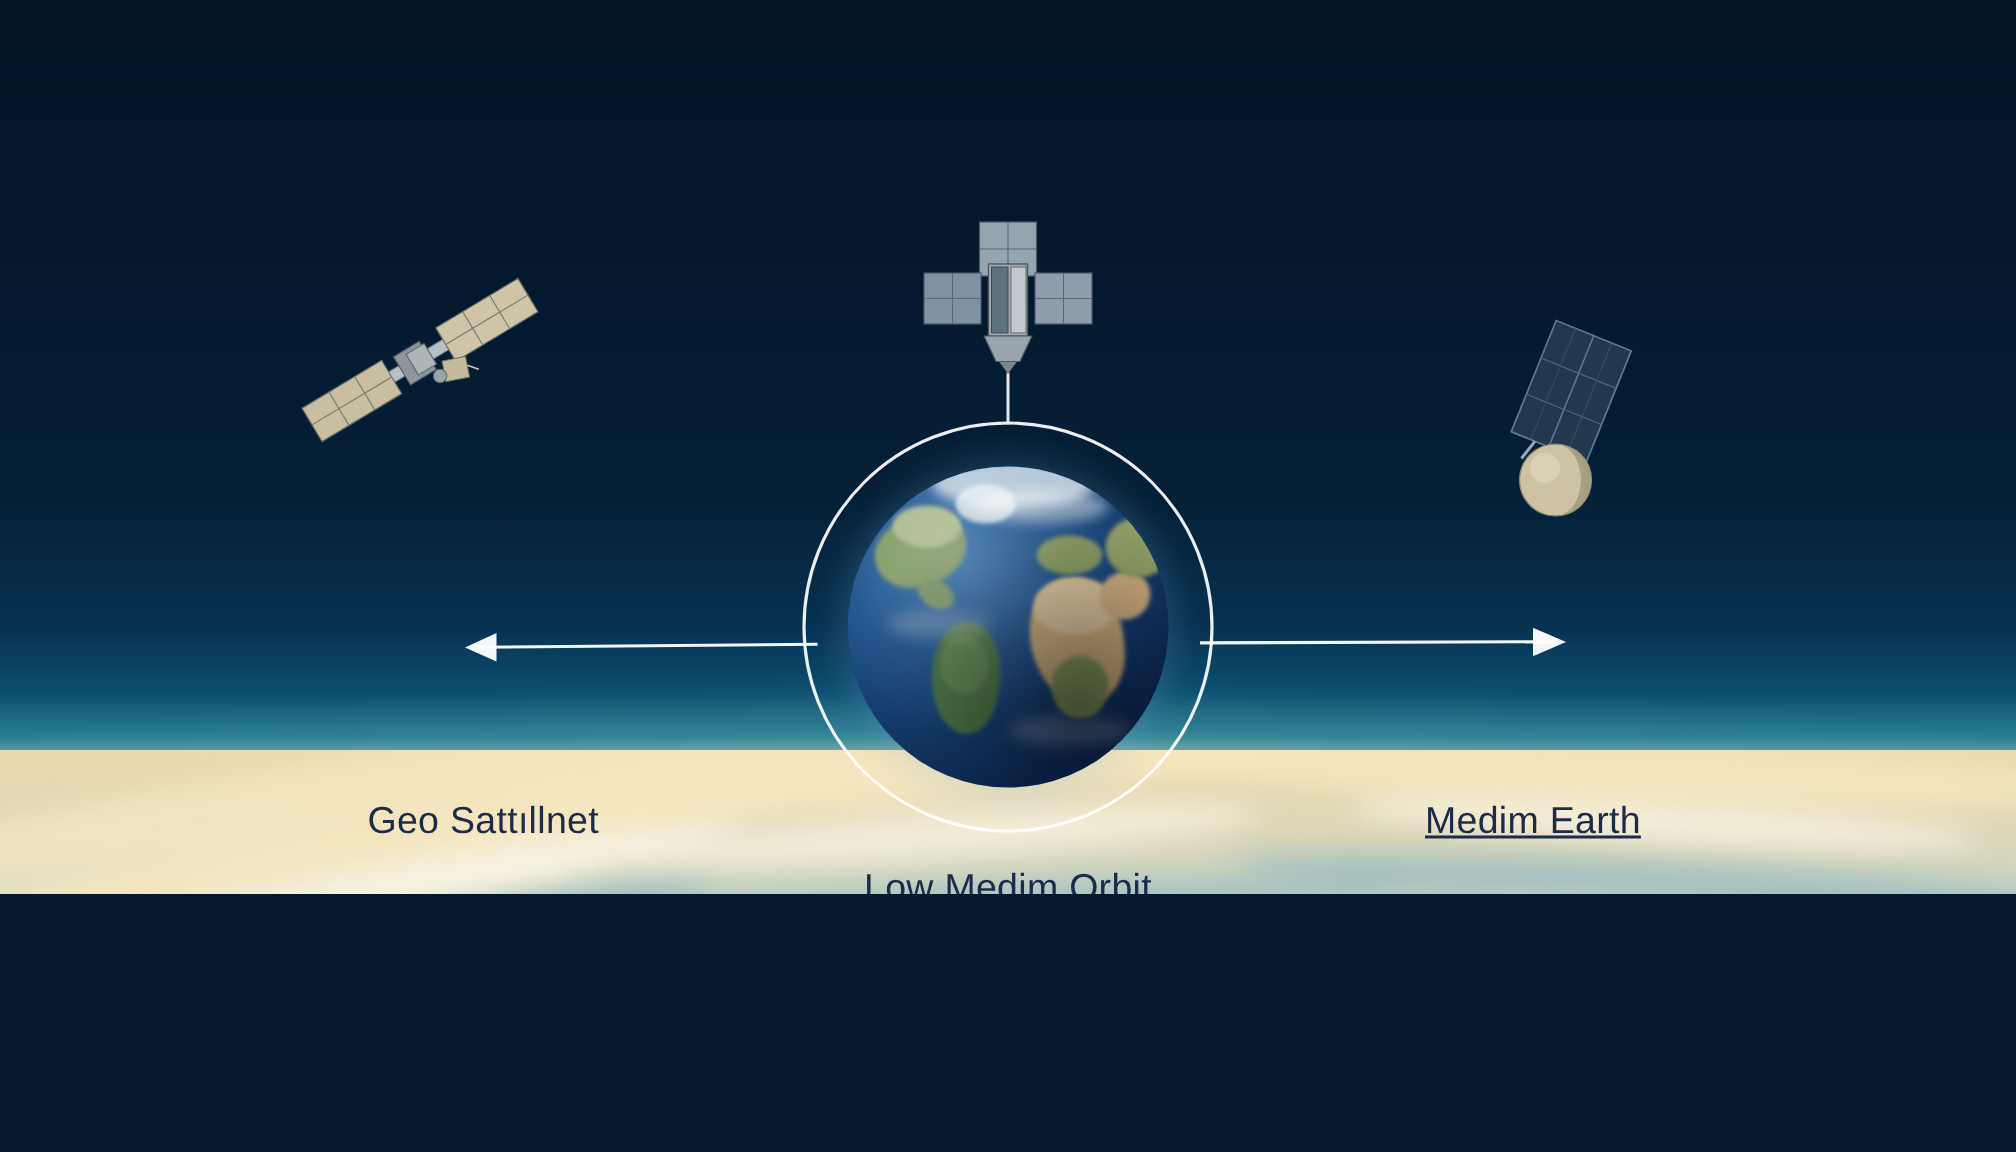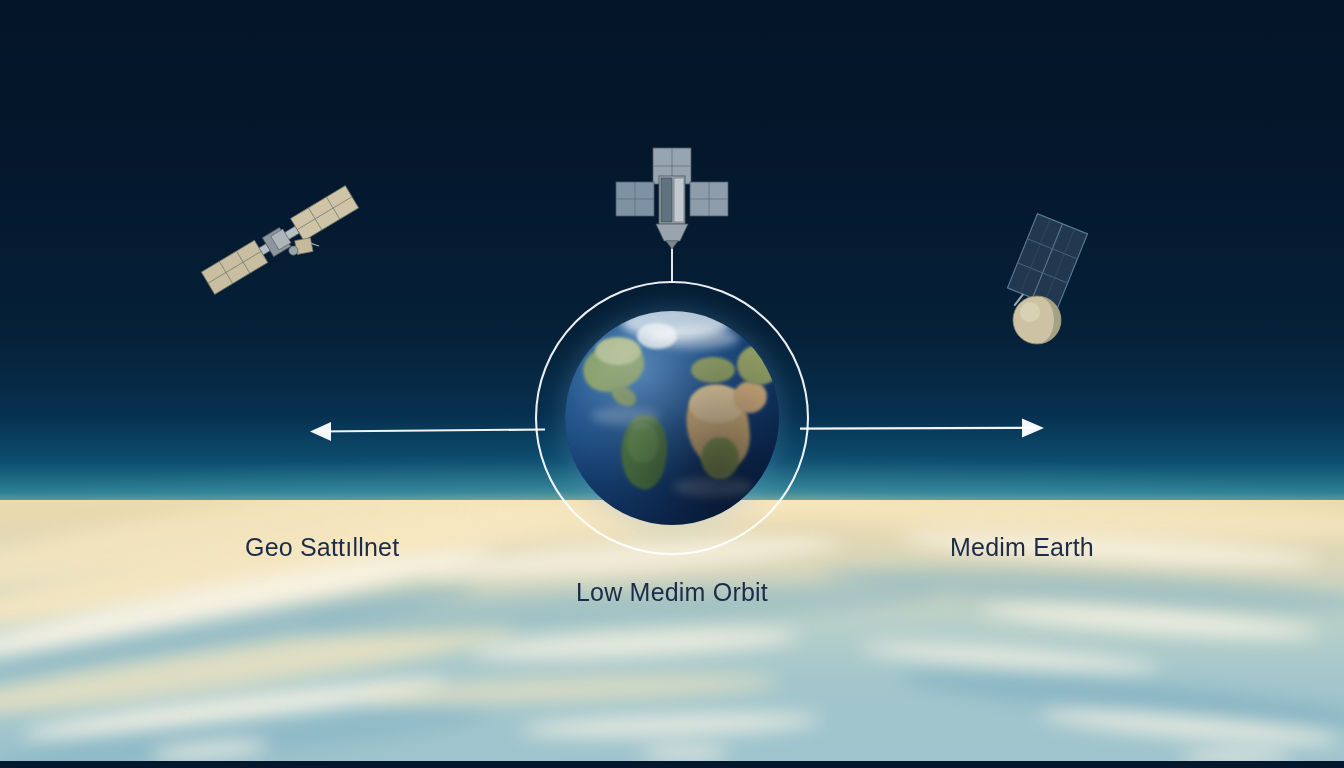--- a/index.html
+++ b/index.html
@@ -7,21 +7,21 @@
     margin: 0;
     padding: 0;
     background: #04182e;
   }
   body {
     font-family: "Liberation Sans", sans-serif;
   }
   #scene {
     position: relative;
     width: 1344px;
-    height: 761px;
+    height: 596px;
     overflow: hidden;
     background: #0ea5e9;
   }
   
   .sky {
     position: absolute;
     left: 0; top: 0;
     width: 1344px;
     height: 768px;
     background:
@@ -296,15 +296,15 @@
       </g>
 
       <circle cx="-6" cy="48" r="24" fill="#cdc3a4" stroke="#8b8469" stroke-width="0.8"></circle>
       <path d="M -6,24 a 24,24 0 0 1 0,48 a 17,24 0 0 0 0,-48 z" fill="#9f9a80" opacity="0.85"></path>
       <circle cx="-13" cy="40" r="10" fill="#e3dcc2" opacity="0.55"></circle>
     </g>
   </svg>
 
   <div class="label" style="left:245px; top:533px;">Geo Sattıllnet</div>
   <div class="label" style="left:576px; top:578px;">Low Medim Orbit</div>
-  <div class="label" style="left:950px; top:533px;">Medim Earth</div>
+  <div class="label" style="left:950px; top:533px;text-decoration:underline;">Medim Earth</div>
 
 </div>
 
 </body></html>

